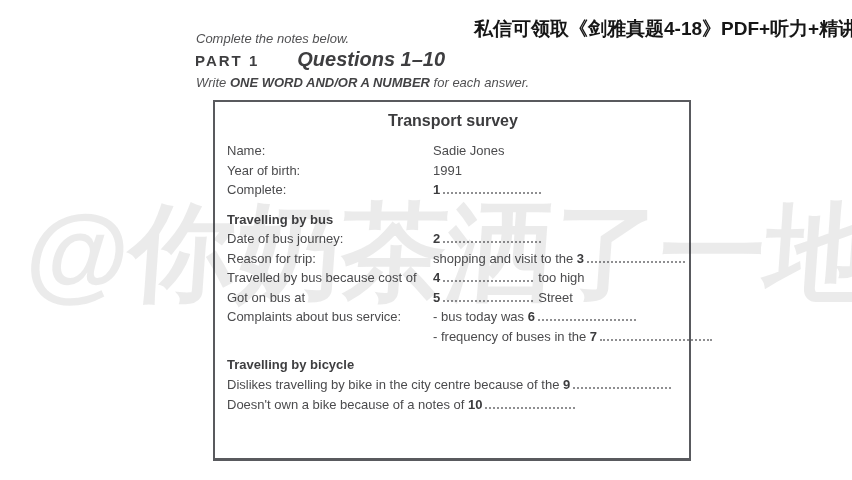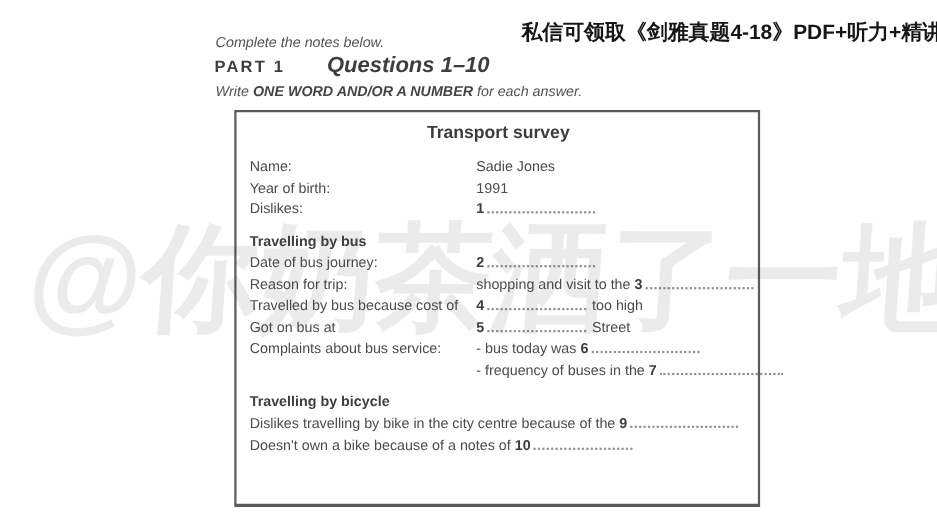--- a/index.html
+++ b/index.html
@@ -139,21 +139,21 @@
 
   <div class="row">
     <span class="label">Name:</span>
     <span class="value">Sadie Jones</span>
   </div>
   <div class="row">
     <span class="label">Year of birth:</span>
     <span class="value">1991</span>
   </div>
   <div class="row">
-    <span class="label">Dislikes:</span>
+    <span class="label">Complete:</span>
     <span class="value"><span class="qnum">1</span><span class="dots"></span></span>
   </div>
 
   <div class="bus-sec">
     <div class="sec-heading">Travelling by bus</div>
     <div class="row">
       <span class="label">Date of bus journey:</span>
       <span class="value"><span class="qnum">2</span><span class="dots"></span></span>
     </div>
     <div class="row">

